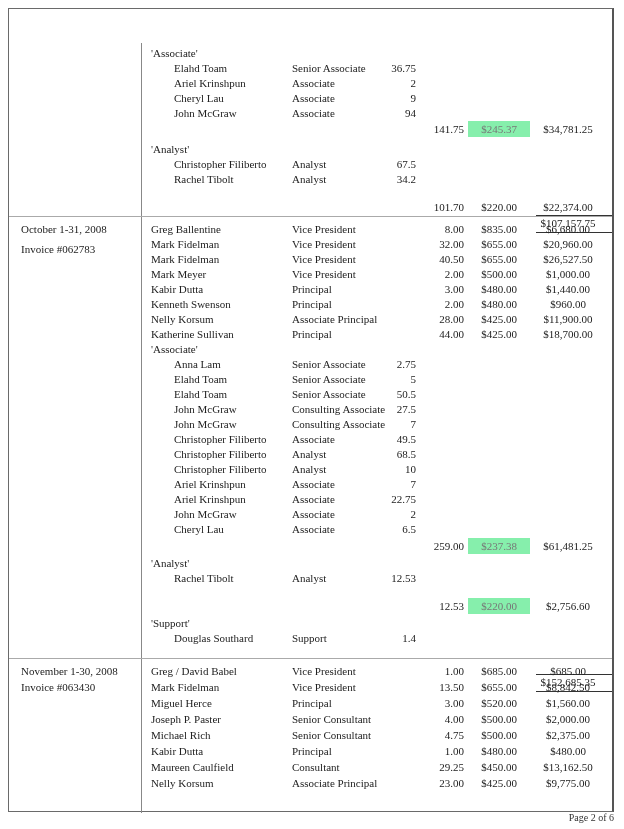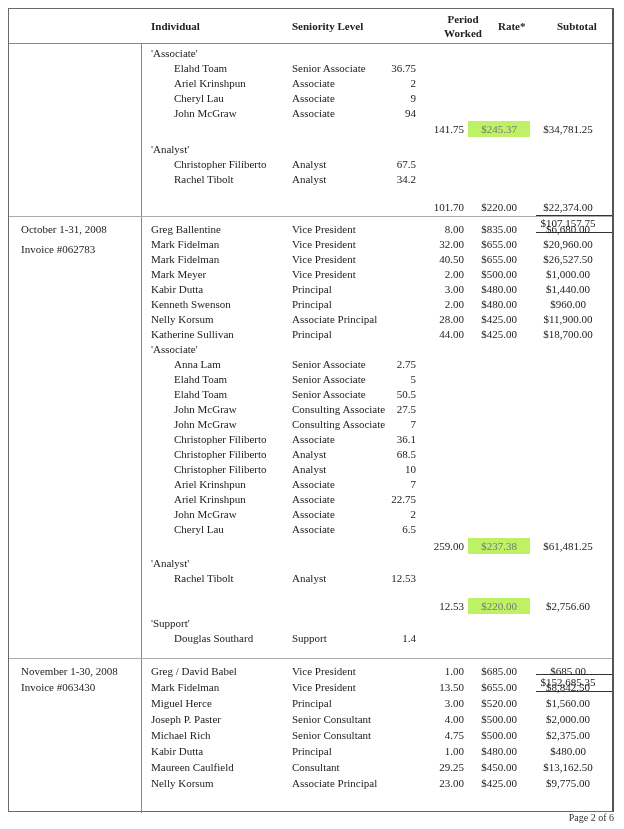--- a/index.html
+++ b/index.html
@@ -13,37 +13,29 @@
   .hsep { position:absolute; left:0; width:100%; height:1px; background:#aaa; }
   .row { position:absolute; left:0; width:100%; height:16px; line-height:16px; white-space:nowrap; }
   .row span { position:absolute; top:0; }
   .period-label { position:absolute; left:12px; line-height:16px; }
   .c-ind { left:142px; }
   .c-ind.sub { left:165px; }
   .c-level { left:283px; }
   .c-hours { right:196px; text-align:right; }
   .c-period { right:148px; text-align:center; }
   .c-rate { right:82px; width:62px; text-align:center; }
-  .c-rate.shade { background:#bef264; color:#777; }
+  .c-rate.shade { background:#86efac; color:#777; }
   .c-sub { right:8px; width:72px; text-align:center; }
   .uline { position:absolute; height:1px; background:#333; right:0px; width:76px; }
   .footer { position:absolute; top:812px; font-size:10px; color:#333; }
 </style>
 </head>
 <body>
 
 <div class="table">
-  <div class="hdr">
-    <span style="left:142px;top:11px;">Individual</span>
-    <span style="left:283px;top:11px;">Seniority Level</span>
-    <span style="left:434px;top:4px;width:40px;text-align:center;">Period</span>
-    <span style="left:430px;top:18px;width:48px;text-align:center;">Worked</span>
-    <span style="left:489px;top:11px;">Rate*</span>
-    <span style="left:548px;top:11px;">Subtotal</span>
-  </div>
   <div class="vdiv"></div>
 
   <div id="sec-cont"></div>
   <div class="hsep" style="top:207px;"></div>
 
   <div class="period-label" style="top:212px;">October 1-31, 2008</div>
   <div class="period-label" style="top:232px;">Invoice #062783</div>
   <div id="sec-oct"></div>
   <div class="hsep" style="top:649px;"></div>
 
@@ -181,21 +173,21 @@
       <span class="c-hours">27.5</span>
     </div>
     <div class="row" style="top: 407px;">
       <span class="c-ind sub">John McGraw</span>
       <span class="c-level">Consulting Associate</span>
       <span class="c-hours">7</span>
     </div>
     <div class="row" style="top: 422px;">
       <span class="c-ind sub">Christopher Filiberto</span>
       <span class="c-level">Associate</span>
-      <span class="c-hours">36.1</span>
+      <span class="c-hours">49.5</span>
     </div>
     <div class="row" style="top: 437px;">
       <span class="c-ind sub">Christopher Filiberto</span>
       <span class="c-level">Analyst</span>
       <span class="c-hours">68.5</span>
     </div>
     <div class="row" style="top: 452px;">
       <span class="c-ind sub">Christopher Filiberto</span>
       <span class="c-level">Analyst</span>
       <span class="c-hours">10</span>

